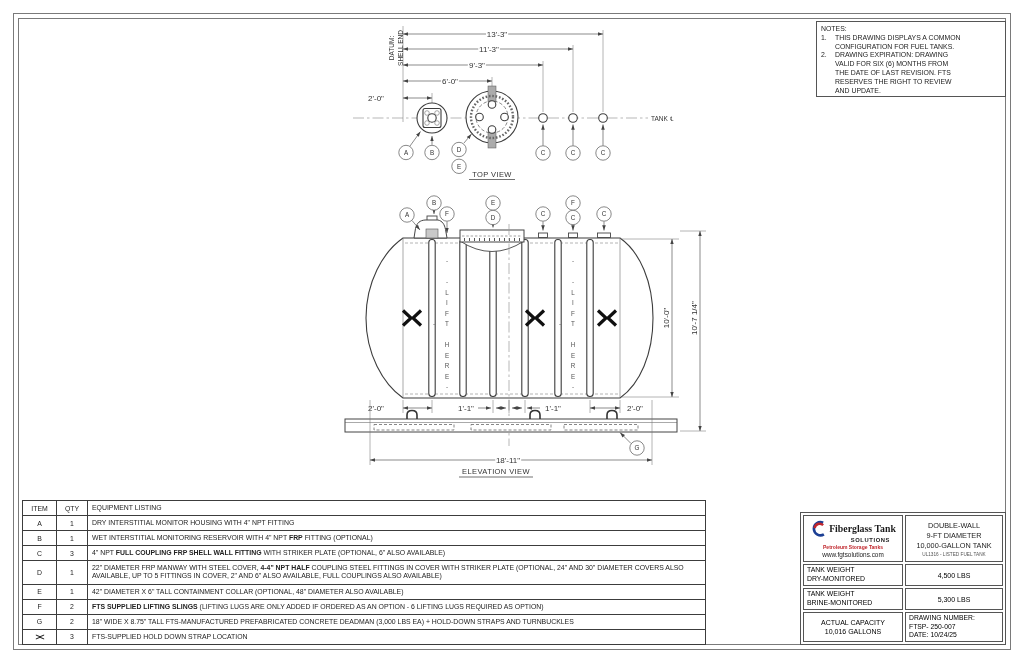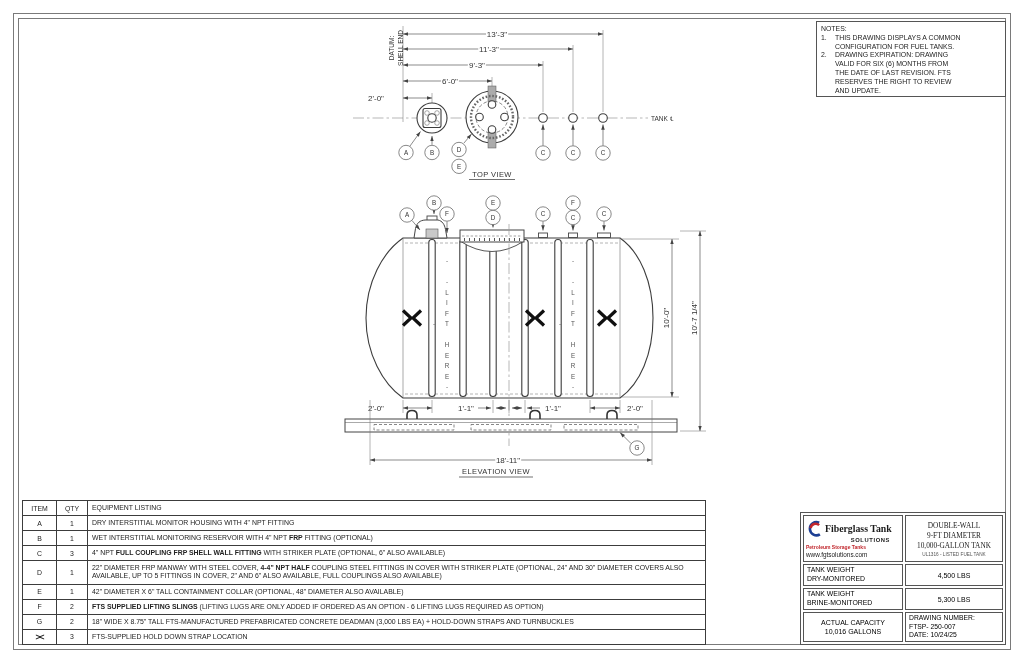--- a/index.html
+++ b/index.html
@@ -43,28 +43,28 @@
   .c1{width:33px;flex:none;border-right:1px solid #3c3c3c;display:flex;align-items:center;justify-content:center;}
   .c2{width:30px;flex:none;border-right:1px solid #3c3c3c;display:flex;align-items:center;justify-content:center;}
   .c3{flex:1;display:flex;align-items:center;padding:1.5px 4px;line-height:1.18;}
   .eq-head .c3{padding-left:4px;}
   .symq{font-weight:bold;font-size:8.5px;letter-spacing:-1px;}
 
   
   .tblock{position:absolute;left:800px;top:512px;width:206px;height:133px;border:1.5px solid #555;background:#fff;
           display:grid;grid-template-columns:100px 1fr;grid-template-rows:47px 22px 22px 1fr;gap:2px;padding:2px;box-sizing:border-box;}
   .tb-cell{border:1px solid #555;box-sizing:border-box;display:flex;flex-direction:column;justify-content:center;overflow:hidden;}
-  .tb-logo{align-items:flex-start;padding:8px 2px;}
+  .tb-logo{align-items:center;padding:8px 2px;}
   .logo-row{display:flex;align-items:center;gap:2px;}
   .logo-name{font-family:"Liberation Serif",serif;font-weight:bold;font-size:9.8px;color:#1b1b1b;}
   .logo-sol{font-size:5.8px;font-weight:bold;letter-spacing:.6px;color:#222;align-self:flex-end;margin-right:10px;margin-top:-1px;}
   .logo-tag{font-size:5px;font-weight:bold;color:#c1272d;margin-top:1px;}
   .logo-url{font-size:6.4px;color:#222;margin-top:1px;}
   .tb-title{align-items:center;text-align:center;gap:1px;}
-  .tt1{font-size:7.3px;color:#222;font-family:Liberation Serif, serif;}
+  .tt1{font-size:7.3px;color:#222;}
   .tt-ul{font-size:4.7px;color:#555;margin-top:1px;}
   .tb-label{font-size:6.9px;padding-left:3px;line-height:1.25;}
   .tb-val{align-items:center;font-size:7px;}
   .tb-cap{align-items:center;text-align:center;font-size:7px;line-height:1.35;}
   .tb-draw{font-size:6.8px;padding-left:3px;line-height:1.3;}
 </style>
 </head>
 <body>
 
 <div class="sheet">

